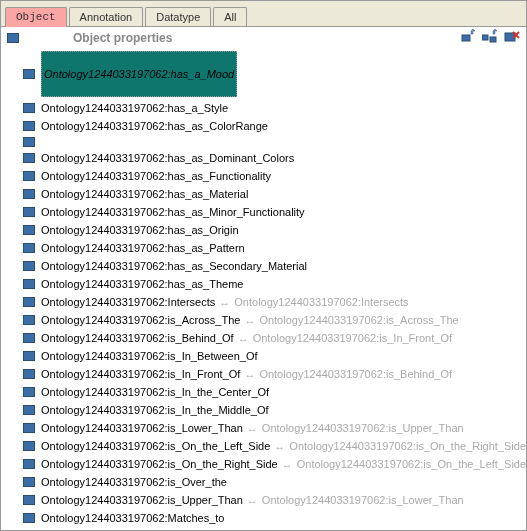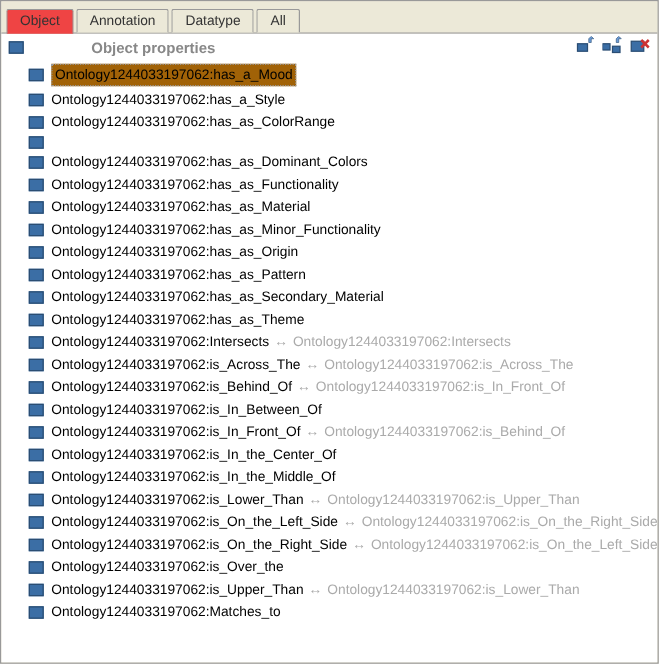--- a/index.html
+++ b/index.html
@@ -26,24 +26,25 @@
     border: 1px solid #999;
     border-bottom: none;
     margin-right: 2px;
     background: #ece9d8;
     cursor: pointer;
     position: relative;
     color: #333;
     border-radius: 2px 2px 0 0;
   }
   .tab.active {
-    background: #ef4444;
+    background: #fca5a5;
     z-index: 2;
     margin-bottom: -1px;
     padding-bottom: 4px;
+    font-family: Liberation Mono, monospace;
   }
   .panel {
     background: #fff;
     height: calc(100% - 26px);
     overflow: auto;
     position: relative;
   }
   .panel-header {
     display: flex;
     align-items: center;
@@ -82,23 +83,24 @@
   }
   .tree-row {
     display: flex;
     align-items: center;
     padding: 2px 0 2px 22px;
     white-space: nowrap;
     line-height: 14px;
     cursor: default;
   }
   .tree-row.selected .label-main {
-    background: #a16207;
+    background: #0f766e;
     border: 1px dotted #999;
-    padding: 1px 2px;
+    padding: 15px 2px;
+    font-style: italic;
   }
   .row-icon {
     width: 12px;
     height: 10px;
     background: #3b6ea5;
     border: 1px solid #2a4d73;
     margin-right: 6px;
     flex: 0 0 auto;
   }
   .label-main {

